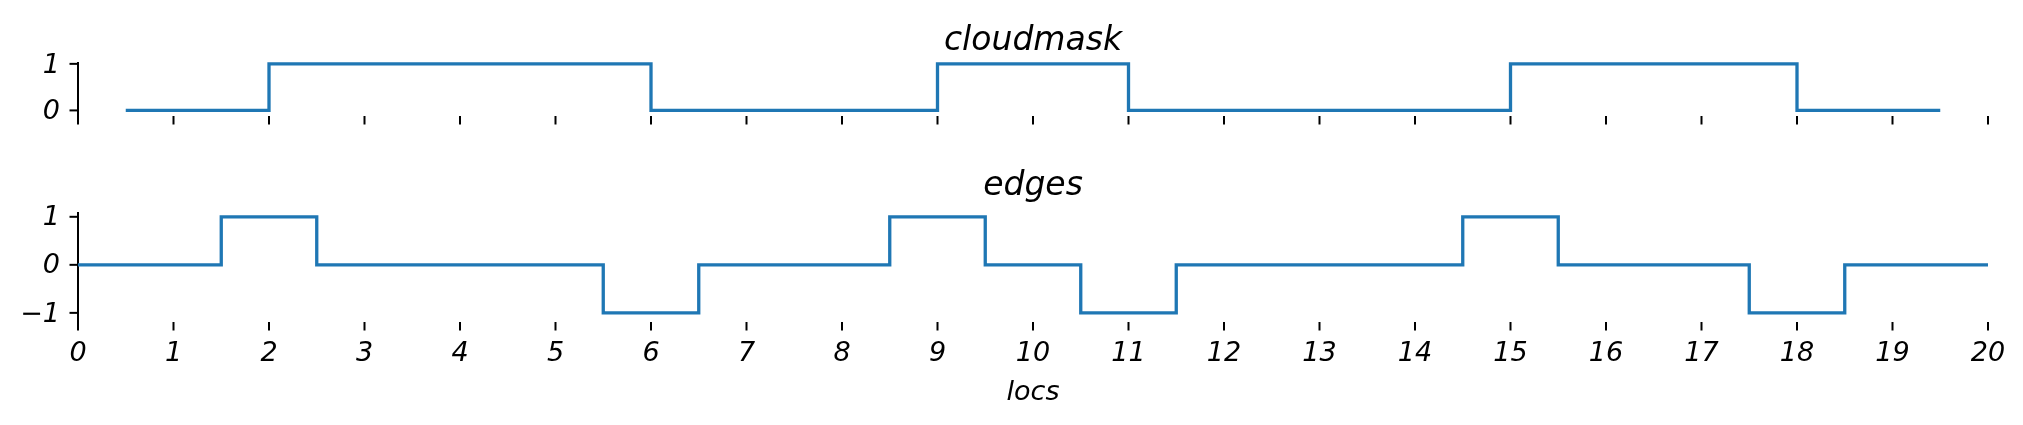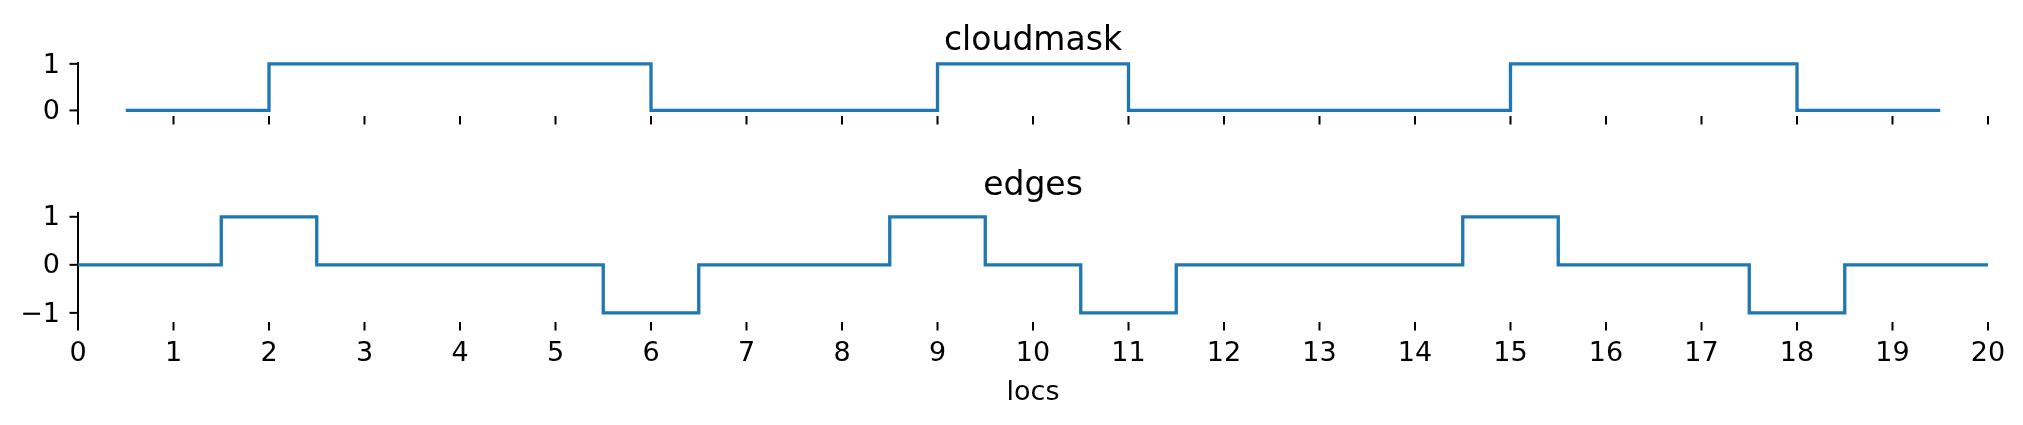--- a/index.html
+++ b/index.html
@@ -2,20 +2,21 @@
 <html><head>
 <meta charset="utf-8">
 <style>
   html, body { margin: 0; padding: 0; background: #ffffff; }
   .figure {
     position: relative;
     width: 2023px;
     height: 425px;
     background: #ffffff;
     overflow: hidden;
+    font-style: italic;
   }
   svg text {
     font-family: "DejaVu Sans", "Liberation Sans", sans-serif;
     fill: #000000;
   }
   .chart-title { font-size: 33px; }
   .tick-label  { font-size: 27px; }
   .axis-label  { font-size: 27px; }
 </style>
 </head>

